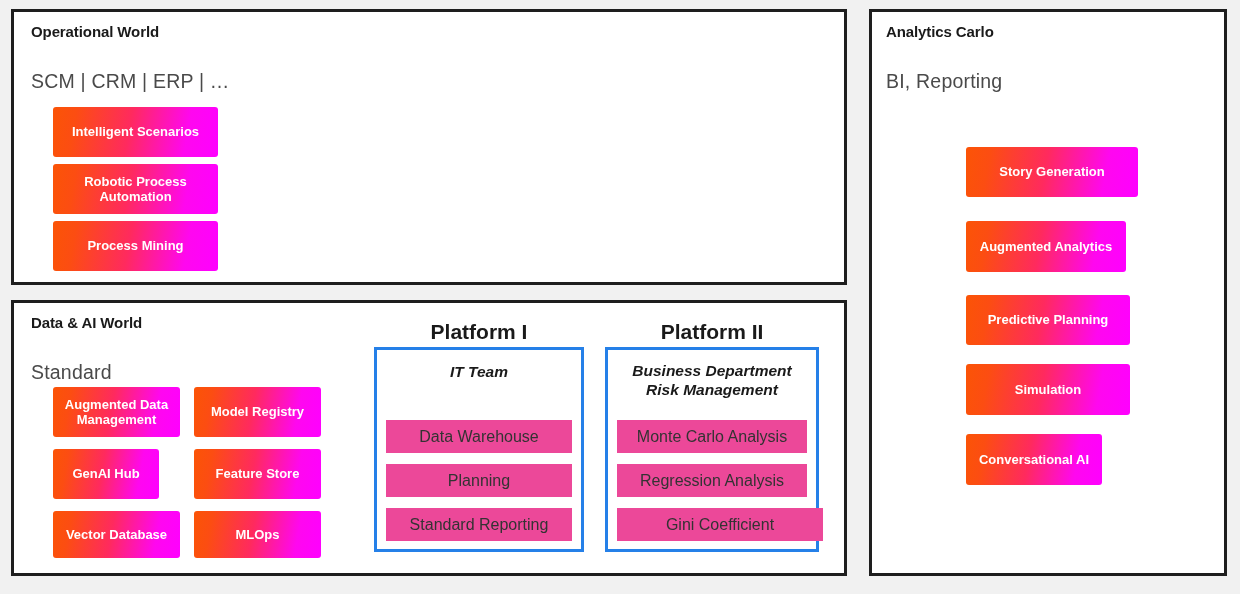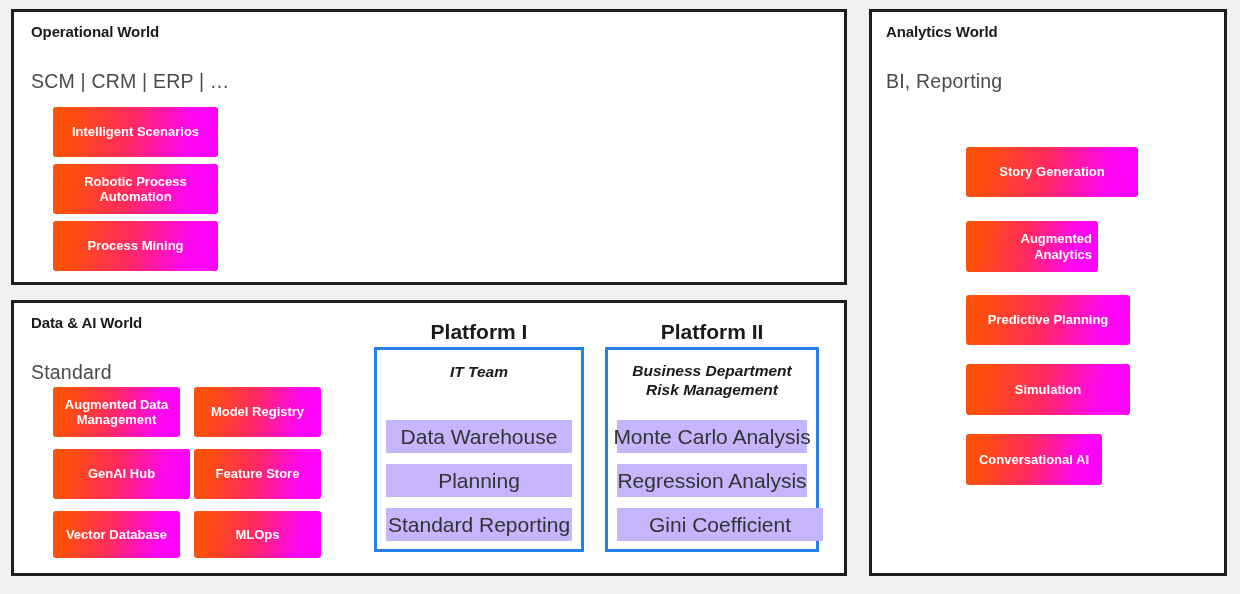--- a/index.html
+++ b/index.html
@@ -74,28 +74,28 @@
   }
 
   
   #chip-intelligent-scenarios { left: 53px; top: 107px; width: 165px; height: 50px; }
   #chip-robotic-process       { left: 53px; top: 164px; width: 165px; height: 50px; }
   #chip-process-mining        { left: 53px; top: 221px; width: 165px; height: 50px; }
 
   
   #chip-augmented-data   { left: 53px;  top: 387px; width: 127px; height: 50px; }
   #chip-model-registry   { left: 194px; top: 387px; width: 127px; height: 50px; }
-  #chip-genai-hub        { left: 53px;  top: 449px; width: 137px; height: 50px; }
+  #chip-genai-hub        { left: 53px;  top: 449px; width: 106px; height: 50px; }
   #chip-feature-store    { left: 194px; top: 449px; width: 127px; height: 50px; }
   #chip-vector-database  { left: 53px;  top: 511px; width: 127px; height: 47px; }
   #chip-mlops           { left: 194px; top: 511px; width: 127px; height: 47px; }
 
   
   #chip-story-generation    { left: 966px; top: 147px; width: 172px; height: 50px; }
-  #chip-augmented-analytics { left: 966px; top: 221px; width: 132px; height: 51px; text-align: right; }
+  #chip-augmented-analytics { left: 966px; top: 221px; width: 160px; height: 51px; }
   #chip-predictive-planning { left: 966px; top: 295px; width: 164px; height: 50px; }
   #chip-simulation          { left: 966px; top: 364px; width: 164px; height: 51px; }
   #chip-conversational-ai   { left: 966px; top: 434px; width: 136px; height: 51px; }
 
   
   .platform-heading {
     position: absolute;
     font-size: 21px;
     font-weight: bold;
     color: #1a1a1a;
@@ -128,23 +128,23 @@
     padding: 0 8px;
   }
   #owner-platform-1 { top: 13px; }
   #owner-platform-2 { top: 12px; }
 
   .blue-item {
     position: absolute;
     display: flex;
     align-items: center;
     justify-content: center;
-    background: #c4b5fd;
+    background: #ec4899;
     color: #333333;
-    font-size: 21px;
+    font-size: 16px;
     font-weight: normal;
     text-align: right;
     box-sizing: border-box;
     white-space: nowrap;
   }
   #item-data-warehouse    { left: 386px; top: 420px; width: 186px; height: 33px; }
   #item-planning          { left: 386px; top: 464px; width: 186px; height: 33px; }
   #item-standard-reporting{ left: 386px; top: 508px; width: 186px; height: 33px; }
 
   #item-monte-carlo       { left: 617px; top: 420px; width: 190px; height: 33px; }
@@ -190,21 +190,21 @@
     <div class="platform-owner" id="owner-platform-2">
       <span>Business Department</span><br>
       <span>Risk Management</span>
     </div>
   </div>
   <div class="blue-item" id="item-monte-carlo">Monte Carlo Analysis</div>
   <div class="blue-item" id="item-regression">Regression Analysis</div>
   <div class="blue-item" id="item-gini">Gini Coefficient</div>
 
   <div class="panel" id="panel-analytics">
-    <div class="panel-title" id="title-analytics">Analytics World</div>
+    <div class="panel-title" id="title-analytics">Analytics Carlo</div>
     <div class="panel-subtitle" id="subtitle-analytics">BI, Reporting</div>
   </div>
 
   <div class="chip" id="chip-story-generation">Story Generation</div>
   <div class="chip" id="chip-augmented-analytics">Augmented Analytics</div>
   <div class="chip" id="chip-predictive-planning">Predictive Planning</div>
   <div class="chip" id="chip-simulation">Simulation</div>
   <div class="chip" id="chip-conversational-ai">Conversational AI</div>
 
 </div>

